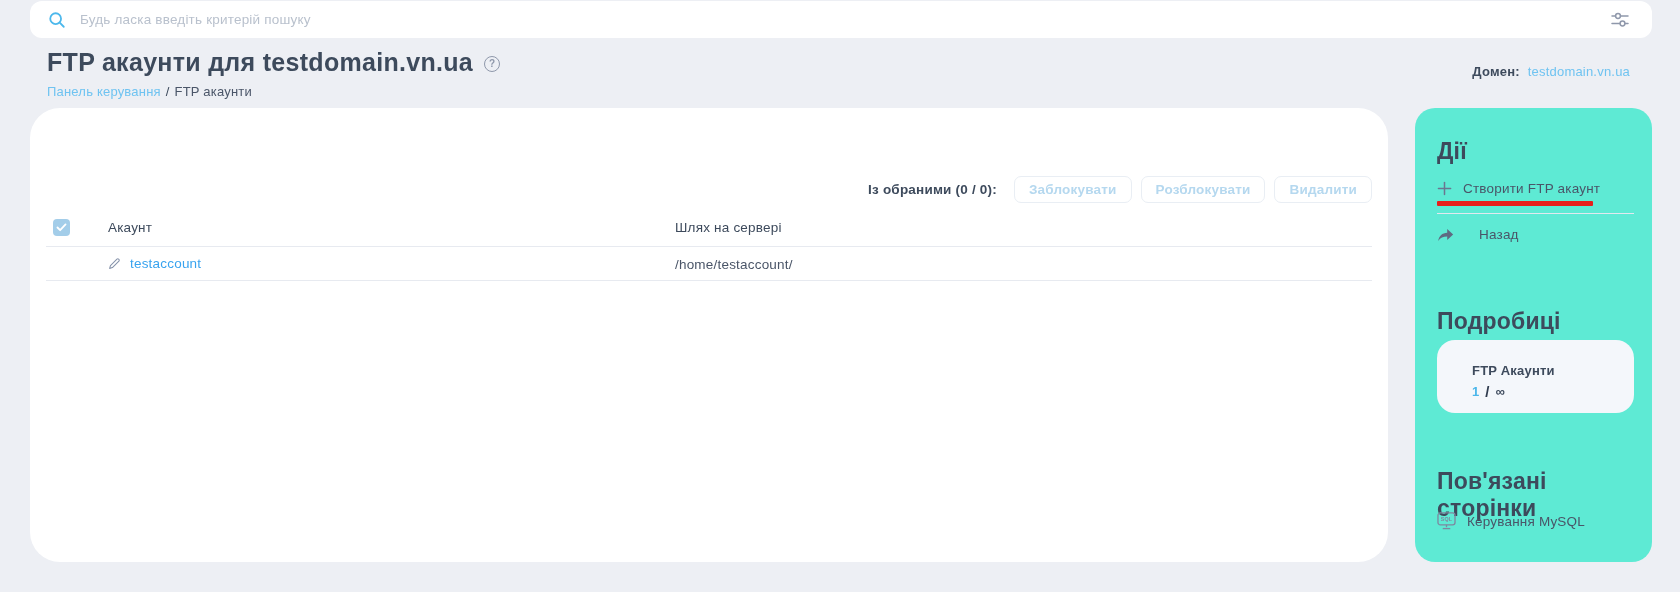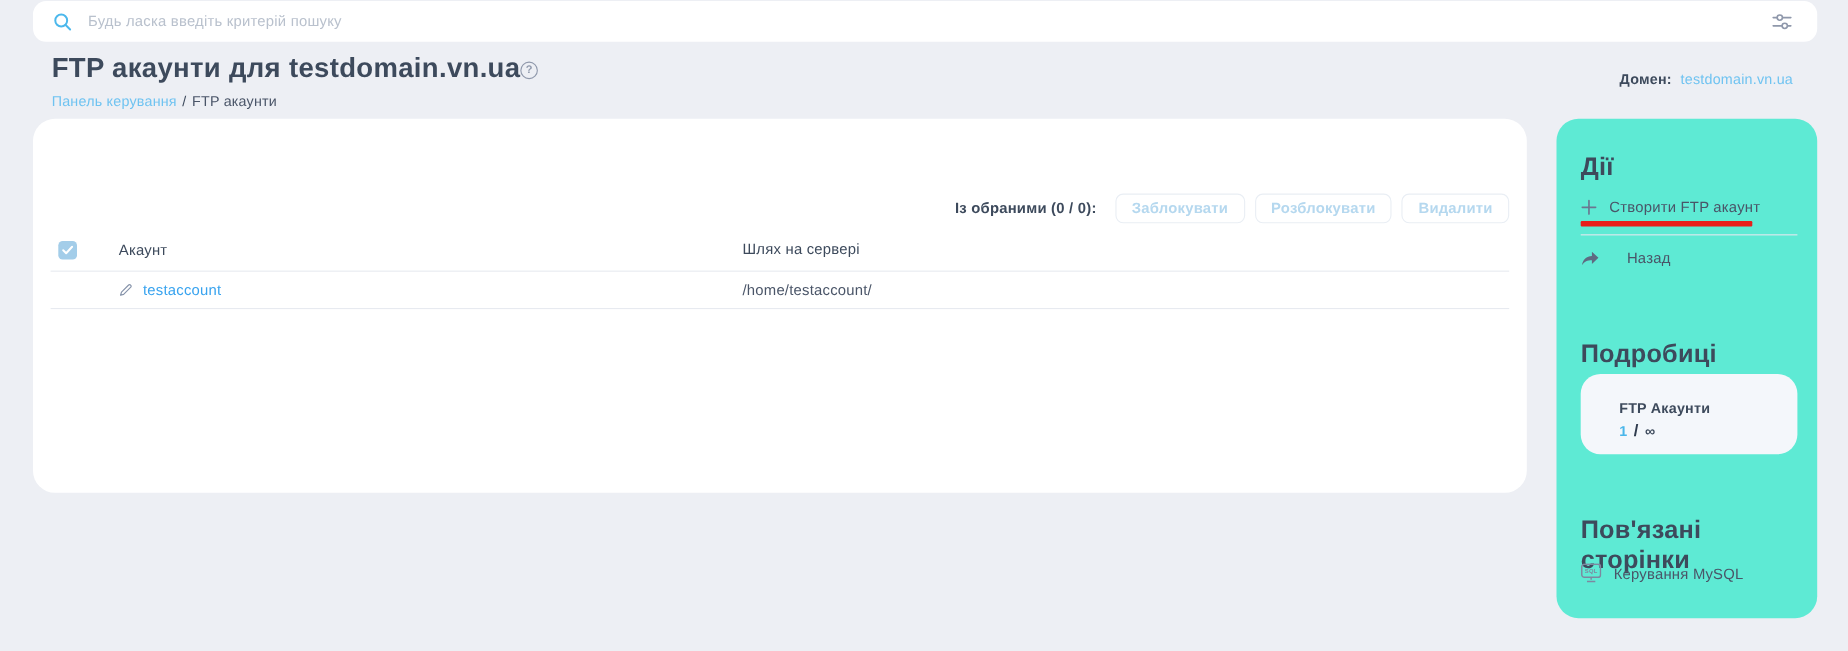--- a/index.html
+++ b/index.html
@@ -21,21 +21,21 @@
   .search-input {
     flex:1; border:none; outline:none; background:transparent;
     font-family:"Liberation Sans", sans-serif;
     font-size:13.5px; color:#3d4a5c; letter-spacing:.2px;
   }
   .search-input::placeholder { color:#b9c1cd; opacity:1; }
   .filter-button { display:flex; align-items:center; cursor:pointer; padding:4px; }
   
   .page-title-row {
     position:absolute; left:47px; top:48px;
-    display:flex; align-items:center; 
+    display:flex; align-items:center; gap:11px;
   }
   .page-title { font-size:25px; font-weight:700; color:#3d4a5c; letter-spacing:.3px; }
   .help-icon {
     width:16px; height:16px; border:1.5px solid #8f98ab; border-radius:50%;
     display:flex; align-items:center; justify-content:center;
     font-size:10px; font-weight:700; color:#8f98ab; margin-top:2px; cursor:pointer;
   }
   .breadcrumb {
     position:absolute; left:47px; top:84px;
     font-size:13px; letter-spacing:.2px; display:flex; gap:5px; align-items:center;
@@ -44,22 +44,22 @@
   .breadcrumb .sep { color:#3d4a5c; }
   .breadcrumb .current { color:#4a5568; }
   .domain-box {
     position:absolute; right:50px; top:64px;
     font-size:13px; letter-spacing:.2px; display:flex; gap:8px; align-items:center;text-align:right;
   }
   .domain-box .lbl { font-weight:700; color:#3d4a5c; }
   .domain-box a { color:#6fc3f1; text-decoration:none; }
   
   .main-card {
-    position:absolute; left:30px; top:108px; width:1358px; height:340px;
-    background:#fff; border-radius:20px;
+    position:absolute; left:30px; top:108px; width:1358px; height:454px;
+    background:#fff; border-radius:30px;
   }
   .bulk-row {
     position:absolute; top:68px; right:16px;
     display:flex; align-items:center; gap:9px;
   }
   .bulk-label { font-size:13.5px; font-weight:700; color:#3d4a5c; margin-right:8px; letter-spacing:.2px; }
   .bulk-btn {
     height:27px; padding:0 14px; background:#fff;
     border:1px solid #e9eef4; border-radius:7px;
     font-family:"Liberation Sans", sans-serif;

